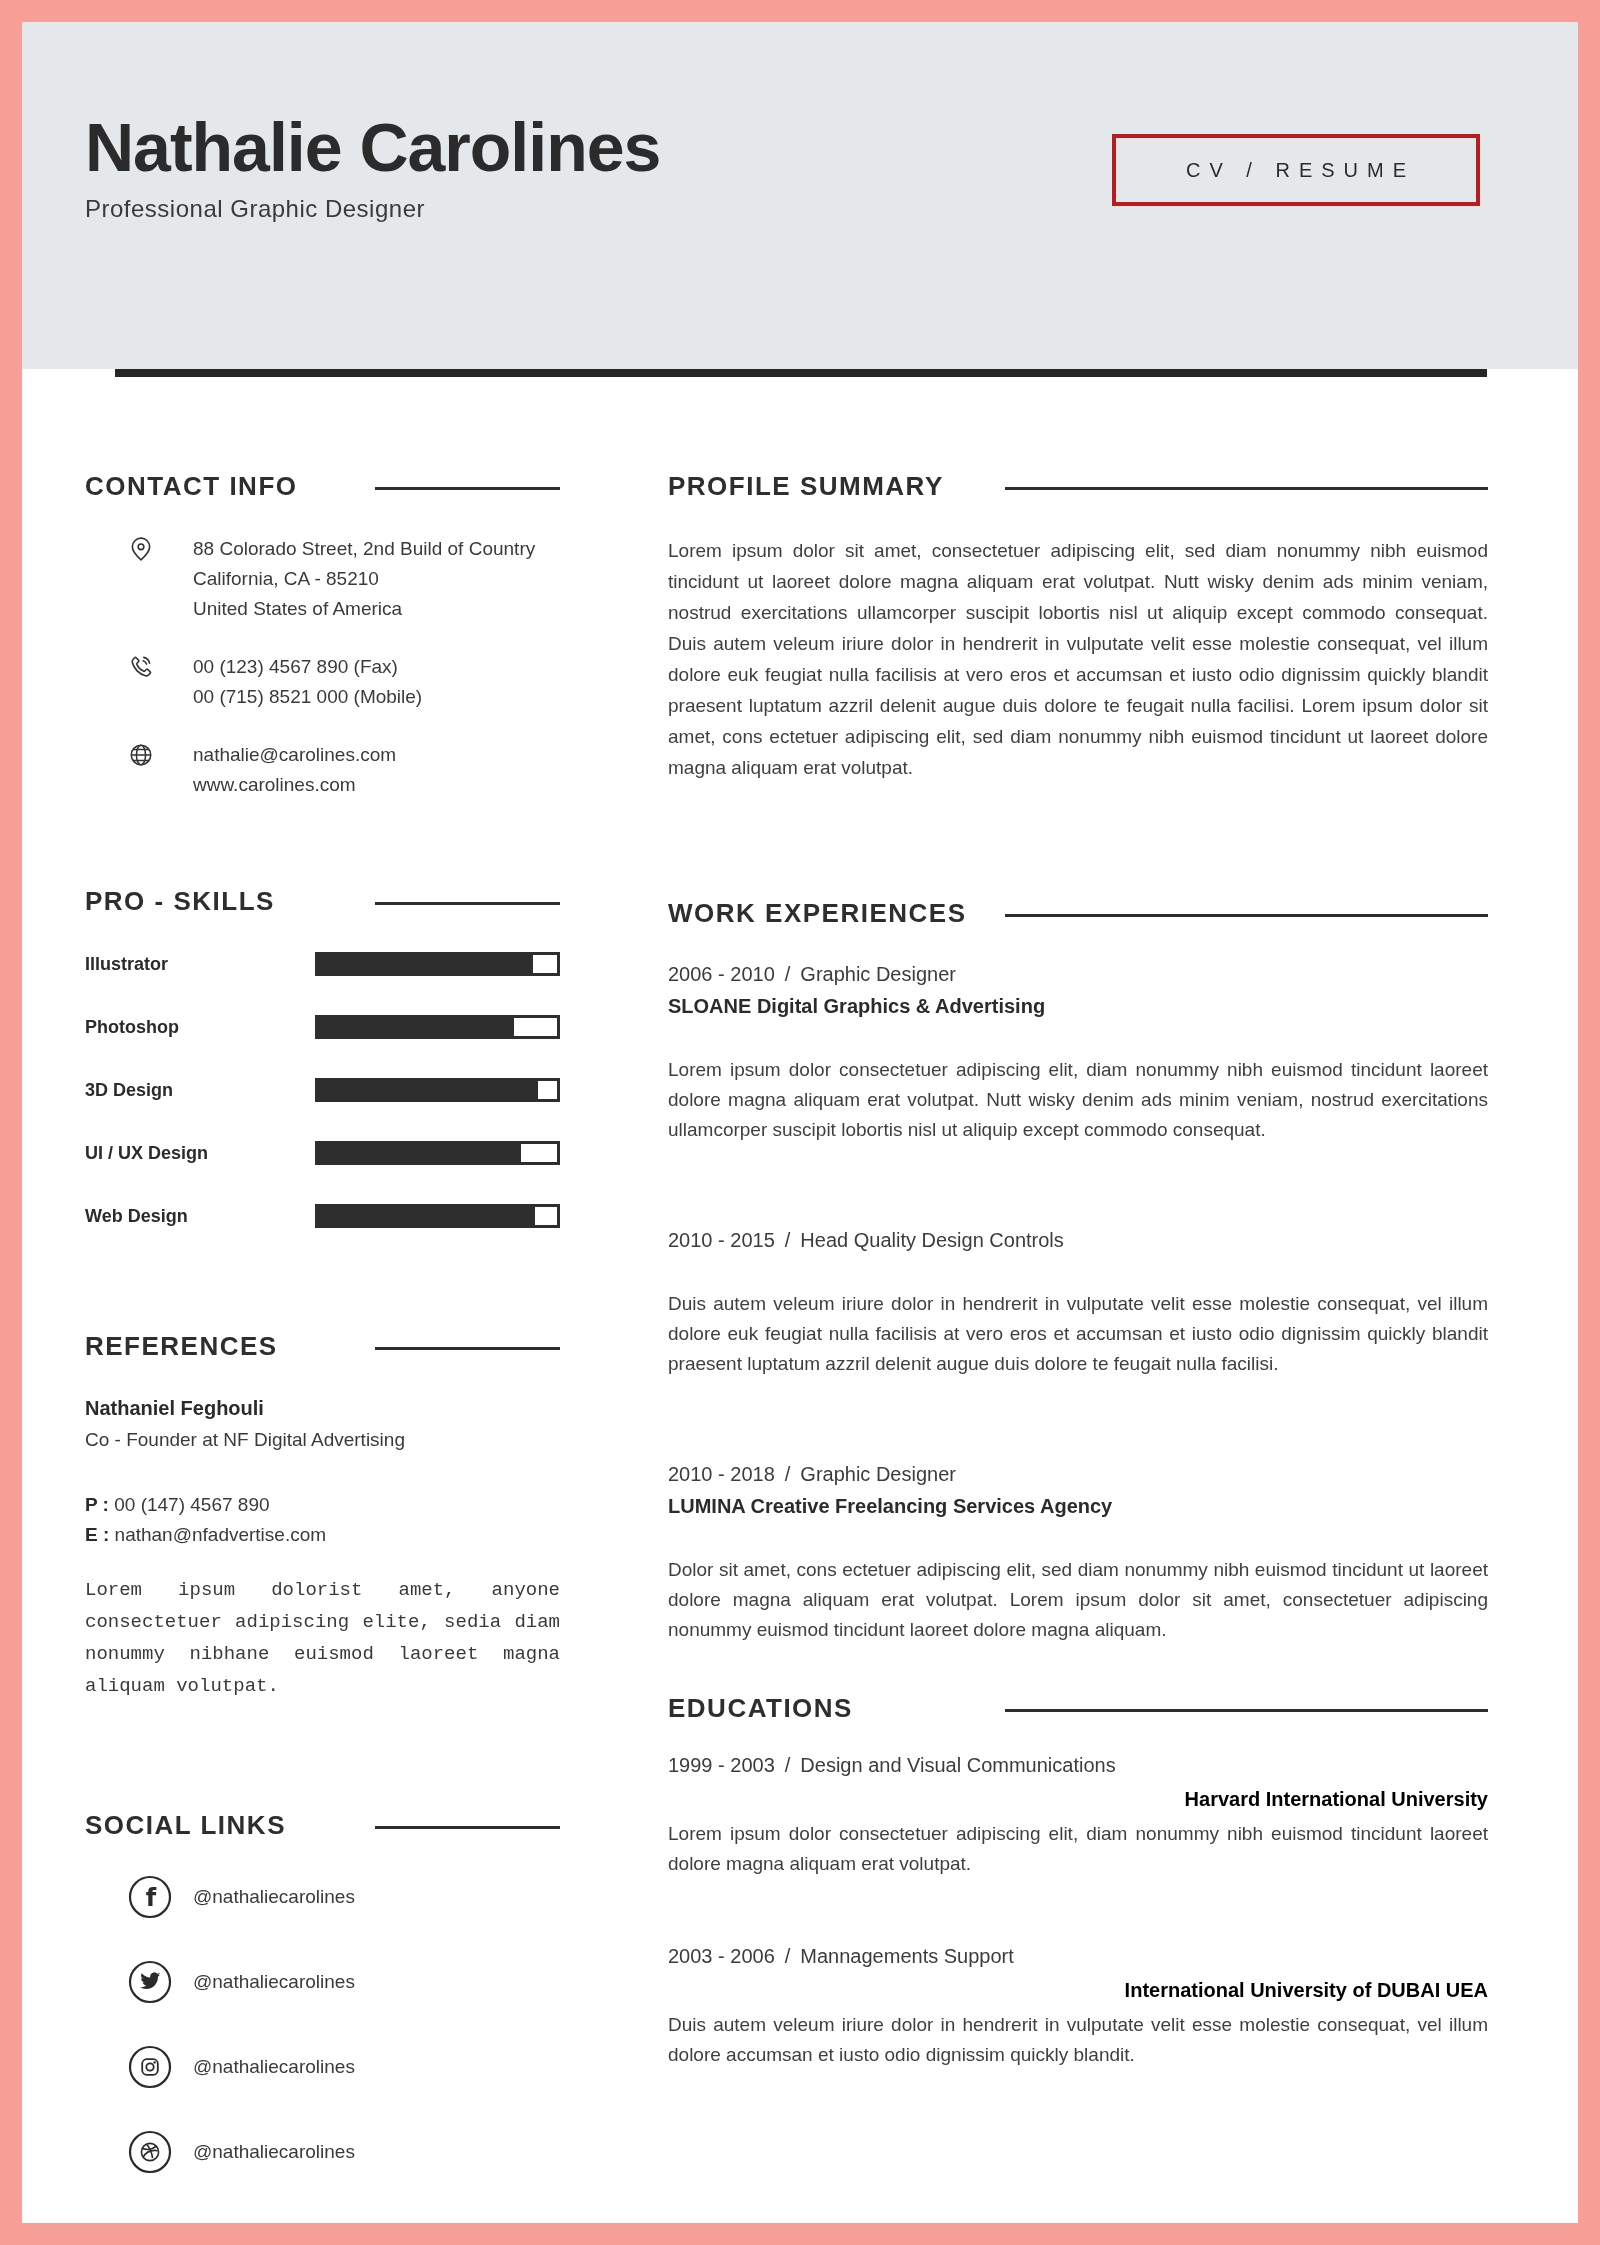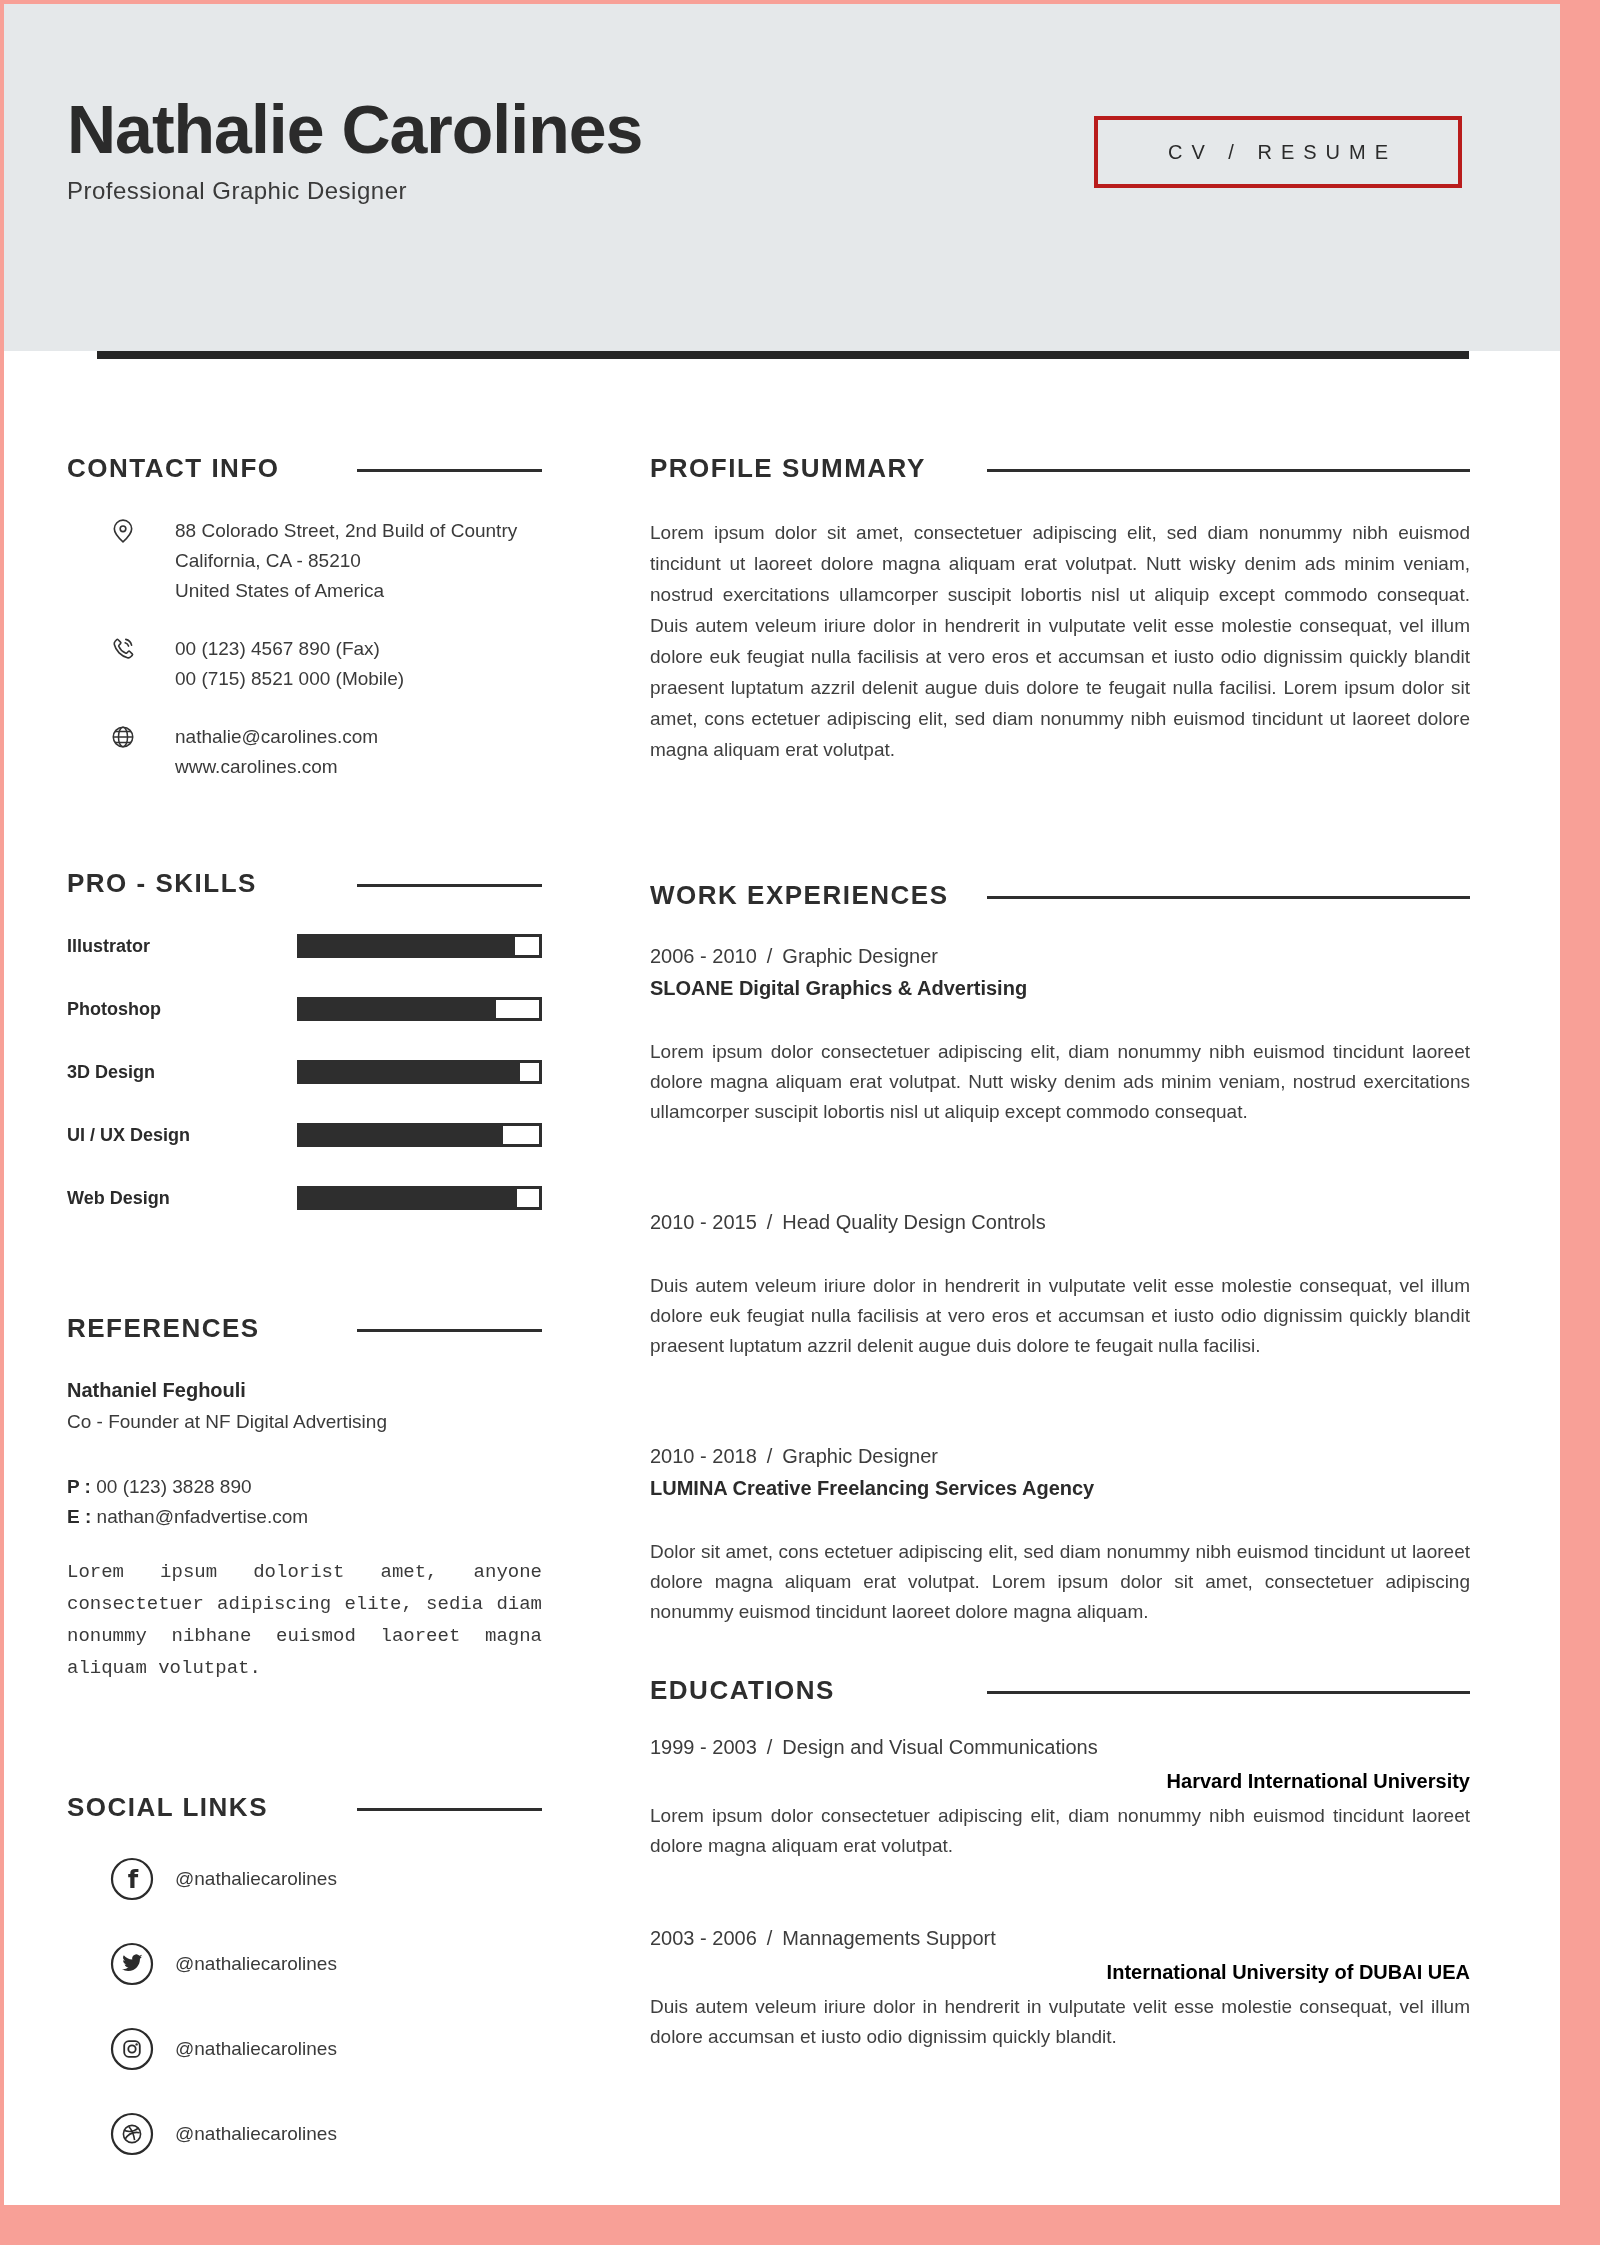--- a/index.html
+++ b/index.html
@@ -2,21 +2,21 @@
 <html><head>
 <meta charset="utf-8">
 <style>
   * { margin:0; padding:0; box-sizing:border-box; }
   body {
     width:1600px; height:2245px;
     font-family:"Liberation Sans","DejaVu Sans",sans-serif;
     background:#f8a097;
     position:relative;
   }
-  .frame { position:absolute; inset:0; padding:4px; background:#f8a097; }
+  .frame { position:absolute; inset:0; padding:22px; background:#f8a097; }
   .page  { width:1556px; height:2201px; background:#ffffff; position:relative; overflow:hidden; }
 
   
   .header { position:relative; height:347px; background:#e5e8ea; }
   .name-block { padding:88px 0 0 63px; }
   .person-name { font-size:68px; font-weight:700; color:#2b2b2b; letter-spacing:-1px; line-height:1.1; }
   .person-title { font-size:24px; color:#3a3a3a; margin-top:10px; letter-spacing:0.5px; }
   .cv-badge {
     position:absolute; top:112px; right:98px; width:368px; height:72px;
     border:4px solid #b91c1c; display:flex; align-items:center; justify-content:center;
@@ -199,21 +199,21 @@
         </div>
 
         <div class="refs-sec">
           <div class="sec-head">
             <div class="sec-title">REFERENCES</div>
             <div class="sec-line"></div>
           </div>
           <div class="ref-name">Nathaniel Feghouli</div>
           <div class="ref-title">Co - Founder at NF Digital Advertising</div>
           <div class="ref-contacts">
-            <div><b>P :</b> <span>00 (123) 3828 890</span></div>
+            <div><b>P :</b> <span>00 (147) 4567 890</span></div>
             <div><b>E :</b> <span>nathan@nfadvertise.com</span></div>
           </div>
           <div class="ref-note">Lorem ipsum dolorist amet, anyone consectetuer adipiscing elite, sedia diam nonummy nibhane euismod laoreet magna aliquam volutpat.</div>
         </div>
 
         <div class="social-sec">
           <div class="sec-head">
             <div class="sec-title">SOCIAL LINKS</div>
             <div class="sec-line"></div>
           </div>

